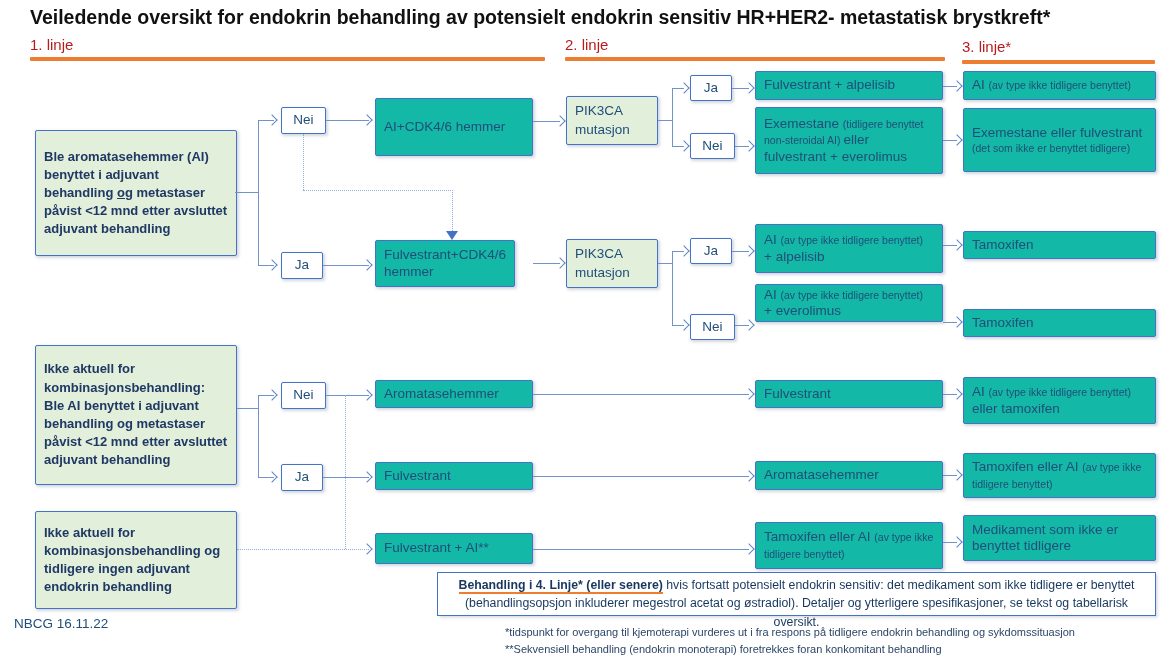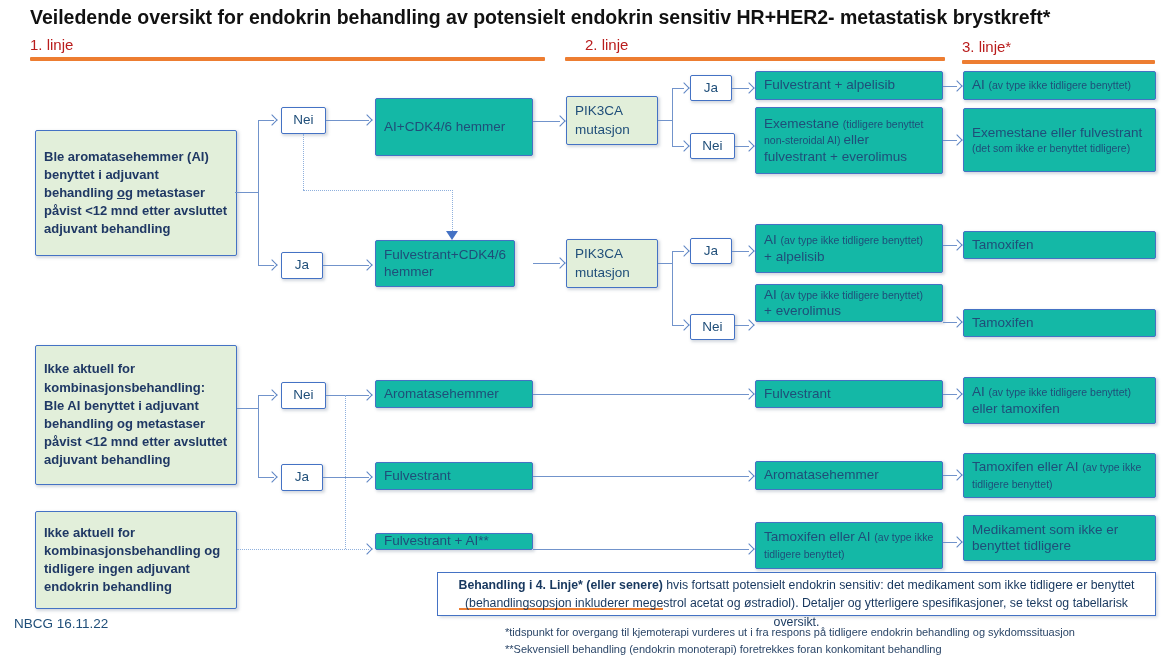--- a/index.html
+++ b/index.html
@@ -21,32 +21,32 @@
   .v{position:absolute;width:0;border-left:1.5px solid #7193cb;}
   .hd{position:absolute;height:0;border-top:1.6px dotted #8fb0dd;}
   .vd{position:absolute;width:0;border-left:1.6px dotted #8fb0dd;}
   .c{position:absolute;width:7px;height:7px;border-top:1.6px solid #5d85c4;border-right:1.6px solid #5d85c4;
      transform:rotate(45deg);}
   .tri-down{position:absolute;width:0;height:0;border-left:6px solid transparent;
      border-right:6px solid transparent;border-top:9px solid #4472c4;}
   .note{position:absolute;left:437px;top:572px;width:719px;height:44px;box-sizing:border-box;
         border:1.5px solid #4472c4;background:#fff;color:#17375e;font-size:12.3px;line-height:1.5;
         text-align:center;padding:3px 8px;box-shadow:1.5px 1.5px 3px rgba(110,125,150,.30);}
-  .note .lead{font-weight:bold;border-bottom:2px solid #ED7D31;padding-bottom:16px;}
+  .note .lead{font-weight:bold;border-bottom:2px solid #ED7D31;padding-bottom:0px;}
   .src{position:absolute;left:14px;top:616px;font-size:13.5px;color:#1f4e79;}
   .fn{position:absolute;left:505px;top:624px;font-size:11px;color:#2b4668;line-height:1.55;}
 </style>
 </head>
 <body>
 
 <div id="canvas">
 
   <div class="title">Veiledende oversikt for endokrin behandling av potensielt endokrin sensitiv HR+HER2- metastatisk brystkreft*</div>
   <div class="colhdr" style="left:30px;top:36px;">1. linje</div>
-  <div class="colhdr" style="left:565px;top:36px;margin-left:20px;">2. linje</div>
+  <div class="colhdr" style="left:565px;top:36px;">2. linje</div>
   <div class="colhdr" style="left:962px;top:38px;">3. linje*</div>
   <div class="obar" style="left:30px;top:57px;width:515px;"></div>
   <div class="obar" style="left:565px;top:57px;width:380px;"></div>
   <div class="obar" style="left:962px;top:60px;width:193px;"></div>
 
   <div class="box green" style="left:35px;top:130px;width:202px;height:126px;">
     <div><span>Ble aromatasehemmer (AI) benyttet i adjuvant behandling </span><span class="u">og</span><span> metastaser påvist &lt;12 mnd etter avsluttet adjuvant behandling</span></div>
   </div>
 
   <div class="box white" style="left:281px;top:107px;width:45px;height:27px;">
@@ -137,21 +137,21 @@
   <div class="box gray" style="left:755px;top:461px;width:188px;height:29px;">
       <span>Aromatasehemmer</span>
     </div>
   <div class="box gray" style="left:963px;top:453px;width:193px;height:45px;">
     <div><span>Tamoxifen eller AI </span><span class="sm">(av type ikke tidligere benyttet)</span></div>
   </div>
 
   <div class="box green" style="left:35px;top:511px;width:202px;height:98px;">
       <span>Ikke aktuell for kombinasjonsbehandling og tidligere ingen adjuvant endokrin behandling</span>
     </div>
-  <div class="box gray" style="left:375px;top:533px;width:158px;height:17px;">
+  <div class="box gray" style="left:375px;top:533px;width:158px;height:31px;">
       <span>Fulvestrant + AI**</span>
     </div>
   <div class="box gray" style="left:755px;top:522px;width:188px;height:47px;">
     <div><span>Tamoxifen eller AI </span><span class="sm">(av type ikke tidligere benyttet)</span></div>
   </div>
   <div class="box gray" style="left:963px;top:515px;width:193px;height:46px;">
       <span>Medikament som ikke er benyttet tidligere</span>
     </div>
 
   <div class="h" style="left:235px;top:192px;width:23px;"></div>

